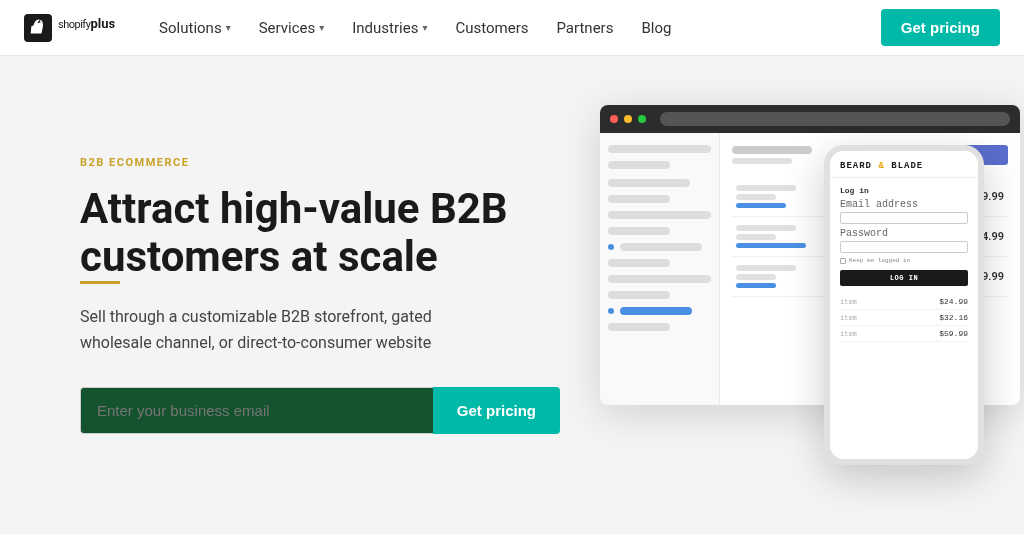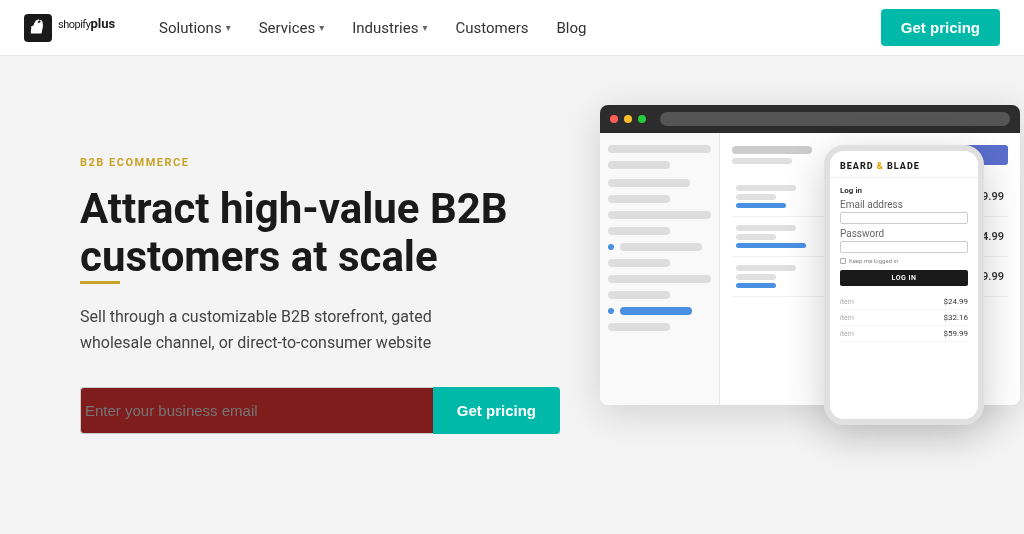--- a/index.html
+++ b/index.html
@@ -117,26 +117,26 @@
       max-width: 400px;
     }
 
     .hero-form {
       display: flex;
       gap: 0;
     }
 
     .hero-input {
       flex: 1;
-      padding: 14px 4px;
+      padding: 14px 16px;
       font-size: 15px;
       border: 1px solid #ccc;
       border-right: none;
       border-radius: 4px 0 0 4px;
-      background: #7f1d1d;
+      background: #14532d;
       color: #999;
       outline: none;
     }
 
     .hero-btn {
       background: #00b9a8;
       color: #fff;
       border: none;
       padding: 14px 24px;
       font-size: 15px;
@@ -264,26 +264,27 @@
       font-weight: 600;
       color: #333;
     }
 
     
     .mockup-phone {
       position: absolute;
       right: -20px;
       top: 40px;
       width: 160px;
-      height: 280px;
+      height: 320px;
       background: #f0f0f0;
       border-radius: 20px;
       box-shadow: 0 12px 40px rgba(0,0,0,0.2);
       overflow: hidden;
       border: 6px solid #e0e0e0;
+      font-family: Liberation Mono, monospace;
     }
 
     .phone-screen {
       background: #fff;
       height: 100%;
       overflow: hidden;
     }
 
     .phone-header {
       background: #fff;
@@ -390,20 +391,23 @@
     <div class="nav-link">
       <span>Services</span>
         <span class="caret">▾</span>
     </div>
     <div class="nav-link">
       <span>Industries</span>
         <span class="caret">▾</span>
     </div>
     <div class="nav-link">
       <span>Customers</span>
+    </div>
+    <div class="nav-link">
+      <span>Partners</span>
     </div>
     <div class="nav-link">
       <span>Blog</span>
     </div>
   </div>
 
   <button class="nav-cta">Get pricing</button>
 </nav>
 
 <section class="hero">

